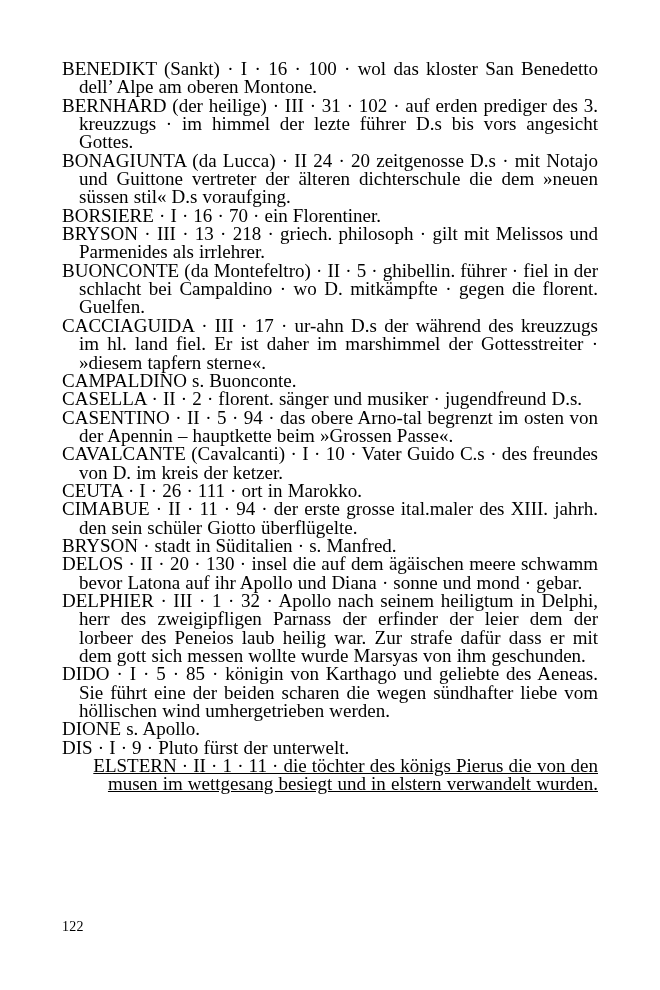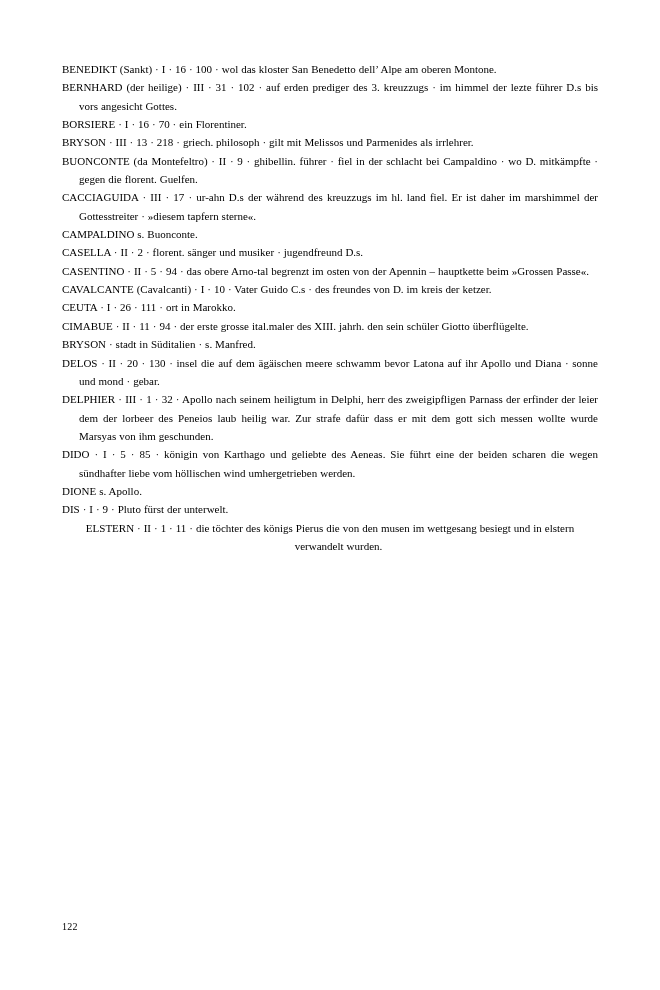--- a/index.html
+++ b/index.html
@@ -23,56 +23,58 @@
     height: 990px;
     overflow: hidden;
   }
   .textblock {
     position: absolute;
     left: 62px;
     top: 60px;
     width: 536px;
   }
   .entry {
-    font-size: 11px;
+    font-size: 19px;
     line-height: 18.35px;
     text-align: justify;
     text-justify: inter-word;
     margin: 0;
     padding: 0;
     padding-left: 17px;
     text-indent: -17px;
     hyphens: none;
     word-spacing: 0.02em;
   }
   .entry:last-child {
-    text-align: center;
+    text-align: right;
+    text-decoration: underline;
   }
   
   .page-number {
     position: absolute;
     left: 62px;
     top: 921px;
-    font-size: 10px;
+    font-size: 14px;
     line-height: 12px;
     letter-spacing: 0.02em;
     color: #000000;
   }
 </style>
 </head>
 <body>
 
 <div class="page">
 
   <div class="textblock">
     <p class="entry">BENEDIKT (Sankt) · I · 16 · 100 · wol das kloster San Benedetto dell’ Alpe am oberen Montone.</p>
     <p class="entry">BERNHARD (der heilige) · III · 31 · 102 · auf erden prediger des 3. kreuzzugs · im himmel der lezte führer D.s bis vors angesicht Gottes.</p>
+    <p class="entry">BONAGIUNTA (da Lucca) · II 24 · 20 zeitgenosse D.s · mit Notajo und Guittone vertreter der älteren dichterschule die dem »neuen süssen stil« D.s voraufging.</p>
     <p class="entry">BORSIERE · I · 16 · 70 · ein Florentiner.</p>
     <p class="entry">BRYSON · III · 13 · 218 · griech. philosoph · gilt mit Melissos und Parmenides als irrlehrer.</p>
-    <p class="entry">BUONCONTE (da Montefeltro) · II · 9 · ghibellin. führer · fiel in der schlacht bei Campaldino · wo D. mitkämpfte · gegen die florent. Guelfen.</p>
+    <p class="entry">BUONCONTE (da Montefeltro) · II · 5 · ghibellin. führer · fiel in der schlacht bei Campaldino · wo D. mitkämpfte · gegen die florent. Guelfen.</p>
     <p class="entry">CACCIAGUIDA · III · 17 · ur-ahn D.s der während des kreuzzugs im hl. land fiel. Er ist daher im marshimmel der Gottesstreiter · »diesem tapfern sterne«.</p>
     <p class="entry">CAMPALDINO s. Buonconte.</p>
     <p class="entry">CASELLA · II · 2 · florent. sänger und musiker · jugendfreund D.s.</p>
     <p class="entry">CASENTINO · II · 5 · 94 · das obere Arno-tal begrenzt im osten von der Apennin – hauptkette beim »Grossen Passe«.</p>
     <p class="entry">CAVALCANTE (Cavalcanti) · I · 10 · Vater Guido C.s · des freundes von D. im kreis der ketzer.</p>
     <p class="entry">CEUTA · I · 26 · 111 · ort in Marokko.</p>
     <p class="entry">CIMABUE · II · 11 · 94 · der erste grosse ital.maler des XIII. jahrh. den sein schüler Giotto überflügelte.</p>
     <p class="entry">BRYSON · stadt in Süditalien · s. Manfred.</p>
     <p class="entry">DELOS · II · 20 · 130 · insel die auf dem ägäischen meere schwamm bevor Latona auf ihr Apollo und Diana · sonne und mond · gebar.</p>
     <p class="entry">DELPHIER · III · 1 · 32 · Apollo nach seinem heiligtum in Delphi, herr des zweigipfligen Parnass der erfinder der leier dem der lorbeer des Peneios laub heilig war. Zur strafe dafür dass er mit dem gott sich messen wollte wurde Marsyas von ihm geschunden.</p>

